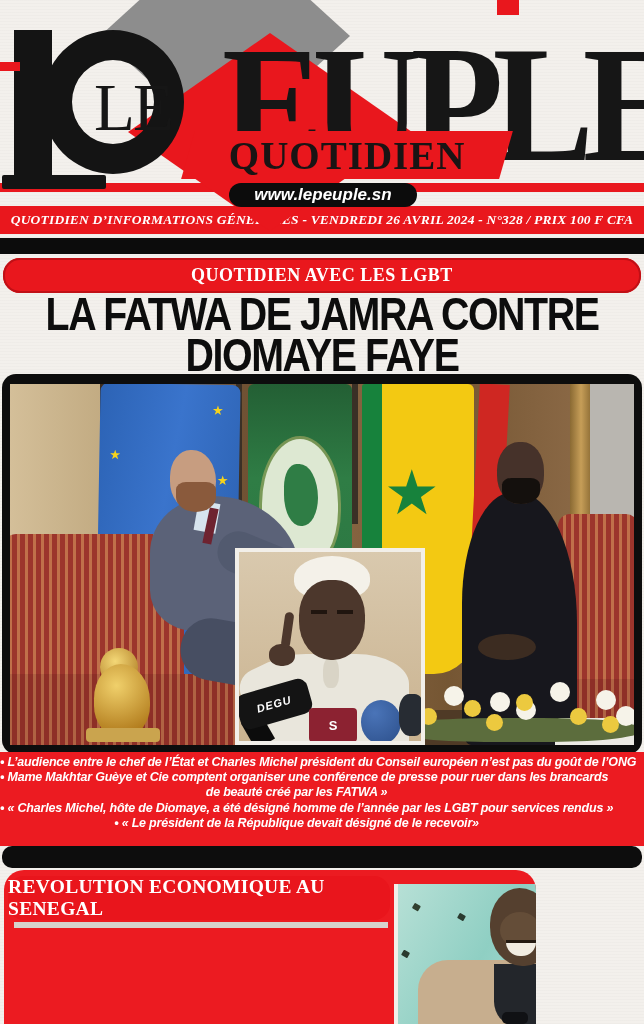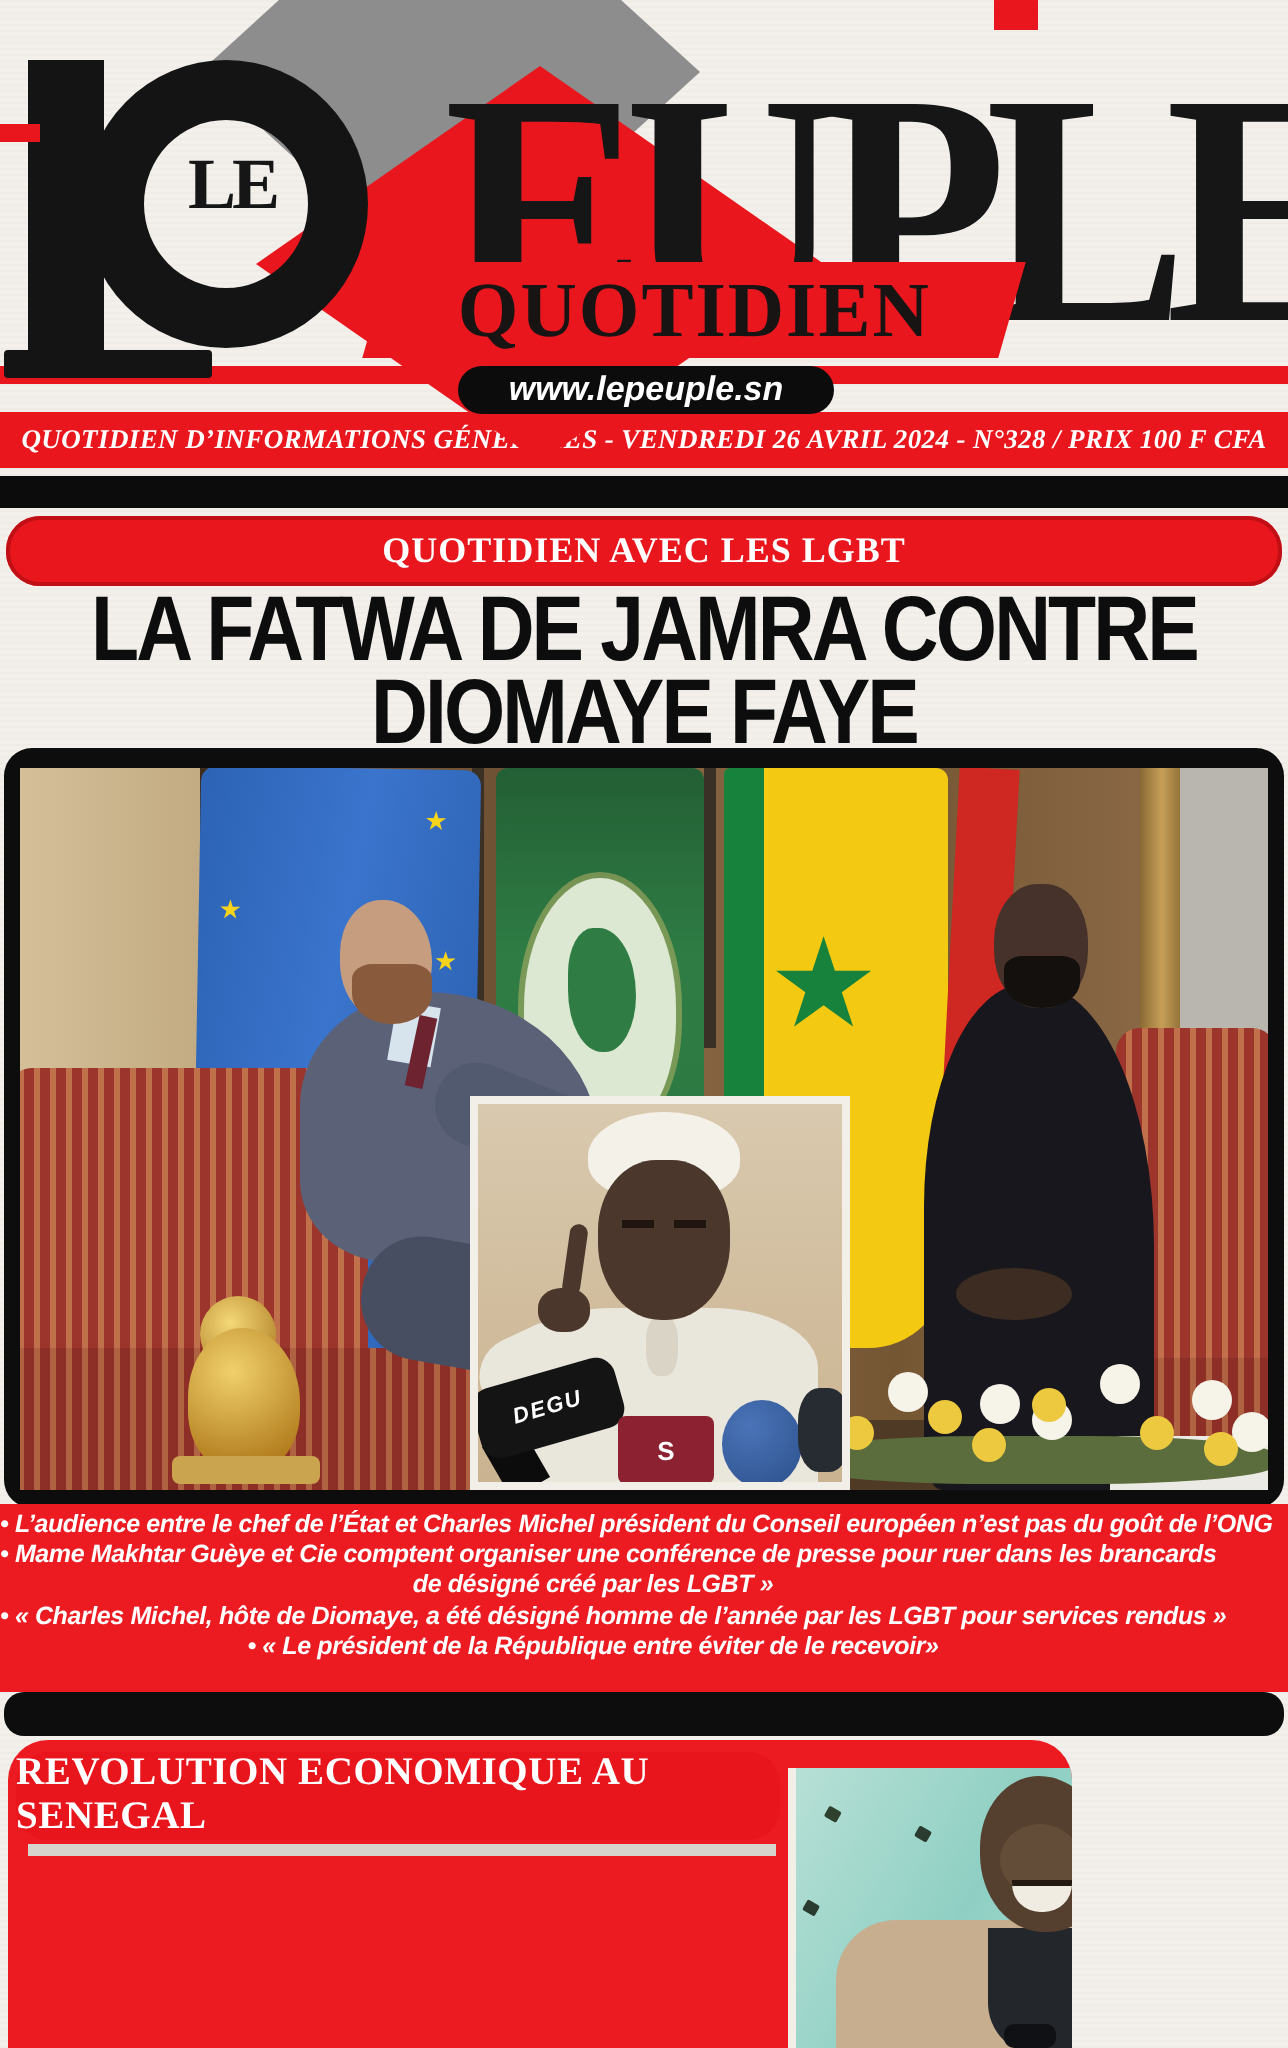--- a/index.html
+++ b/index.html
@@ -9,21 +9,21 @@
     font-family:"Liberation Sans", sans-serif;}
   .abs{position:absolute;}
 
   
   .diamond{clip-path:polygon(50% 0,100% 50%,50% 100%,0 50%);}
   .diamond-gray{left:100px;top:-78px;width:250px;height:228px;background:#8d8d8d;z-index:1;}
   .diamond-red{left:128px;top:33px;width:284px;height:198px;background:#e9171d;z-index:2;}
   .p-stem{left:14px;top:30px;width:38px;height:152px;background:#141414;z-index:4;}
   .p-foot{left:2px;top:175px;width:104px;height:14px;background:#141414;z-index:4;border-radius:2px;}
   .p-bowl{left:42px;top:30px;width:142px;height:144px;border:30px solid #141414;border-radius:50%;z-index:3;box-sizing:border-box;}
-  .le-txt{left:94px;top:74px;z-index:5;font-family:"Liberation Serif",serif;font-weight:bold;font-size:36px;line-height:1;color:#161616;letter-spacing:-2px;}
+  .le-txt{left:94px;top:74px;z-index:5;font-family:"Liberation Serif",serif;font-weight:normal;font-size:67px;line-height:1;color:#161616;letter-spacing:-2px;}
   .euple-txt{left:222px;top:22px;z-index:3;font-family:"Liberation Serif",serif;font-weight:bold;font-size:165px;line-height:1;color:#161616;letter-spacing:-12px;transform:scaleX(0.92);transform-origin:left top;}
   .corner-red{left:497px;top:0;width:22px;height:15px;background:#e9171d;z-index:6;}
   .left-red-line{left:0;top:62px;width:20px;height:9px;background:#e9171d;z-index:6;}
   .quotidien-band{left:188px;top:131px;width:318px;height:48px;background:#e9171d;transform:skewX(-16deg);z-index:6;display:flex;align-items:center;justify-content:center;}
   .quotidien-band span{display:block;transform:skewX(16deg);font-family:"Liberation Serif",serif;font-weight:bold;font-size:39px;color:#191414;letter-spacing:1px;}
   .stripe1{left:0;top:183px;width:644px;height:9px;background:#e9171d;z-index:1;}
   .site-pill{left:229px;top:183px;width:188px;height:24px;border-radius:13px;background:#0c0c0c;z-index:3;display:flex;align-items:center;justify-content:center;}
   .site-pill span{color:#fff;font-style:italic;font-weight:bold;font-size:17px;}
   .info-band{left:0;top:206px;width:644px;height:28px;background:#e9171d;display:flex;align-items:center;justify-content:center;}
   .info-band span{color:#fff;font-family:"Liberation Serif",serif;font-style:italic;font-weight:bold;font-size:13.5px;letter-spacing:0.2px;}
@@ -241,23 +241,23 @@
         <span>S</span>
       </div>
       <div class="abs i-mic-blue"></div>
       <div class="abs i-mic-dark2"></div>
     </div>
   </div>
 
   <div class="abs bullets">
     <div class="bullet-line">• L’audience entre le chef de l’État et Charles Michel président du Conseil européen n’est pas du goût de l’ONG</div>
     <div class="bullet-line">• Mame Makhtar Guèye et Cie comptent organiser une conférence de presse pour ruer dans les brancards</div>
-    <div class="bullet-line">de désigné créé par les LGBT »</div>
+    <div class="bullet-line">de beauté créé par les FATWA »</div>
     <div class="bullet-line">• « Charles Michel, hôte de Diomaye, a été désigné homme de l’année par les LGBT pour services rendus »</div>
-    <div class="bullet-line">• « Le président de la République entre éviter de le recevoir»</div>
+    <div class="bullet-line">• « Le président de la République devait désigné de le recevoir»</div>
   </div>
 
   <div class="abs divider2"></div>
 
   <div class="abs bottom">
     <div class="abs b-kicker">
       <span>REVOLUTION ECONOMIQUE AU SENEGAL</span>
     </div>
     <div class="abs b-strip"></div>
     <div class="abs b-photo">

